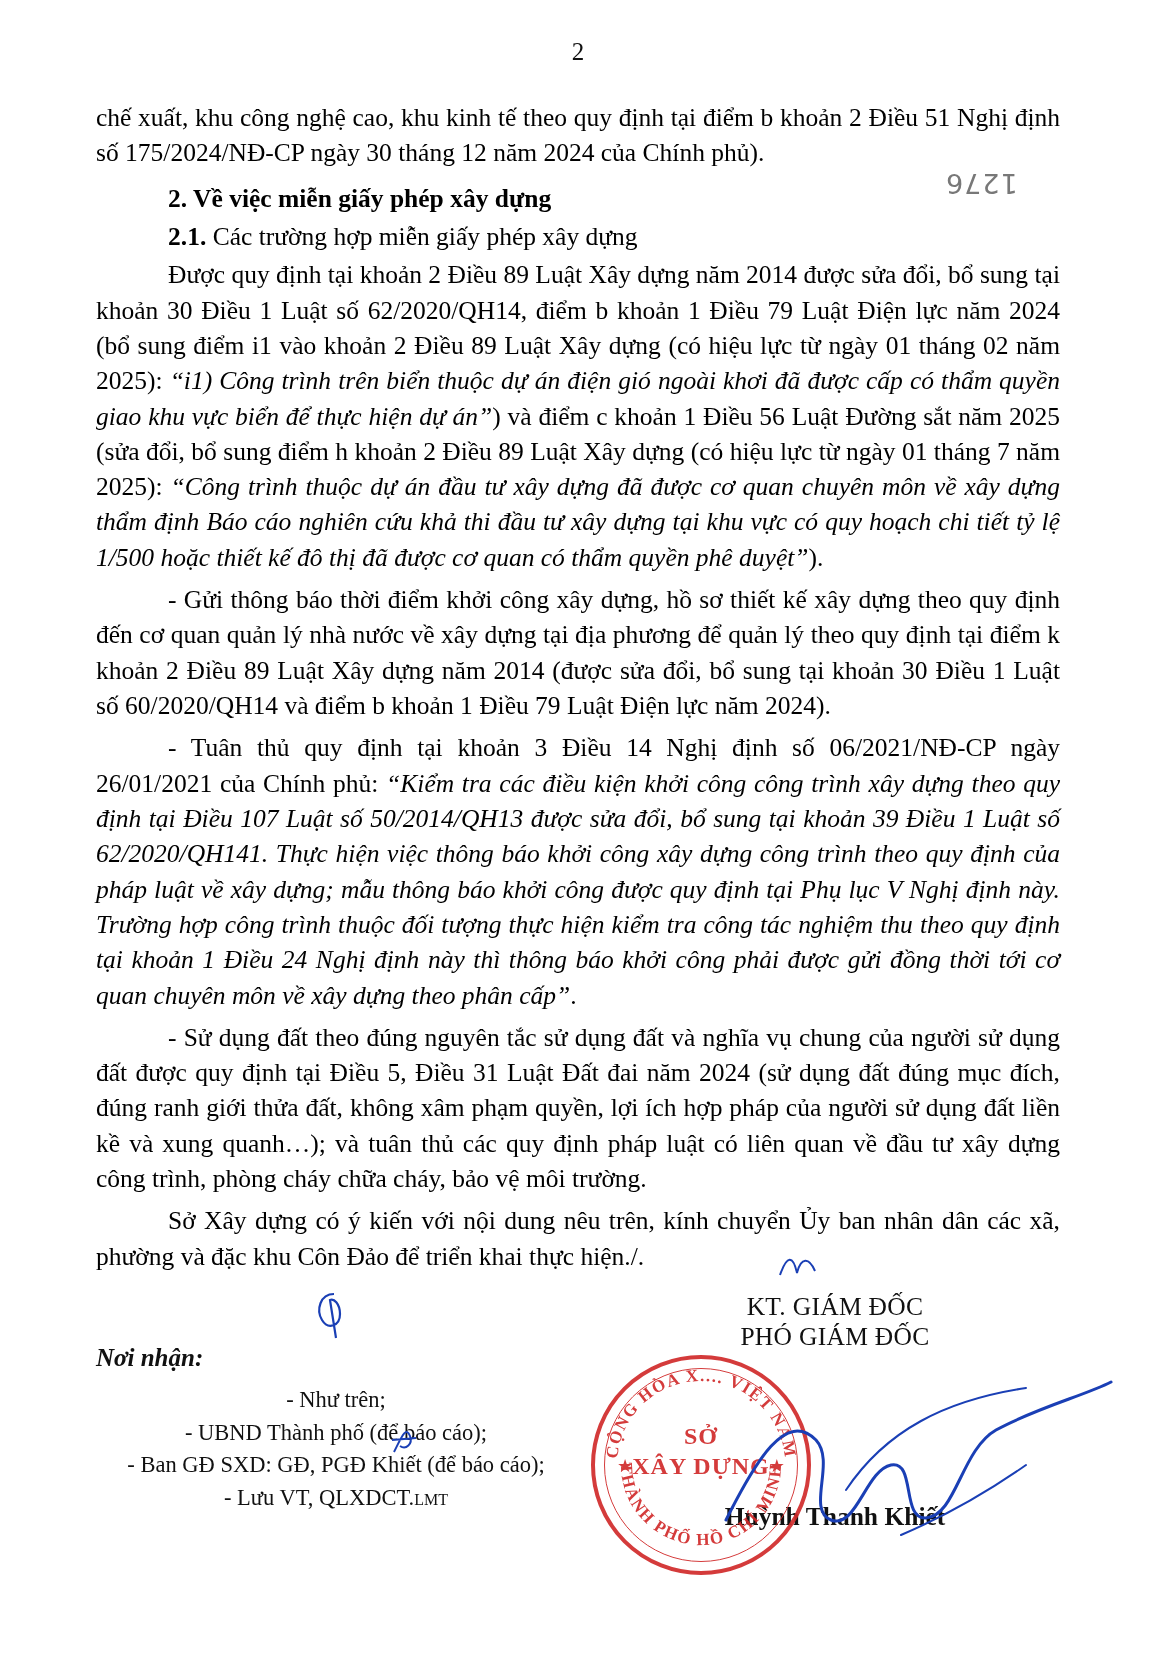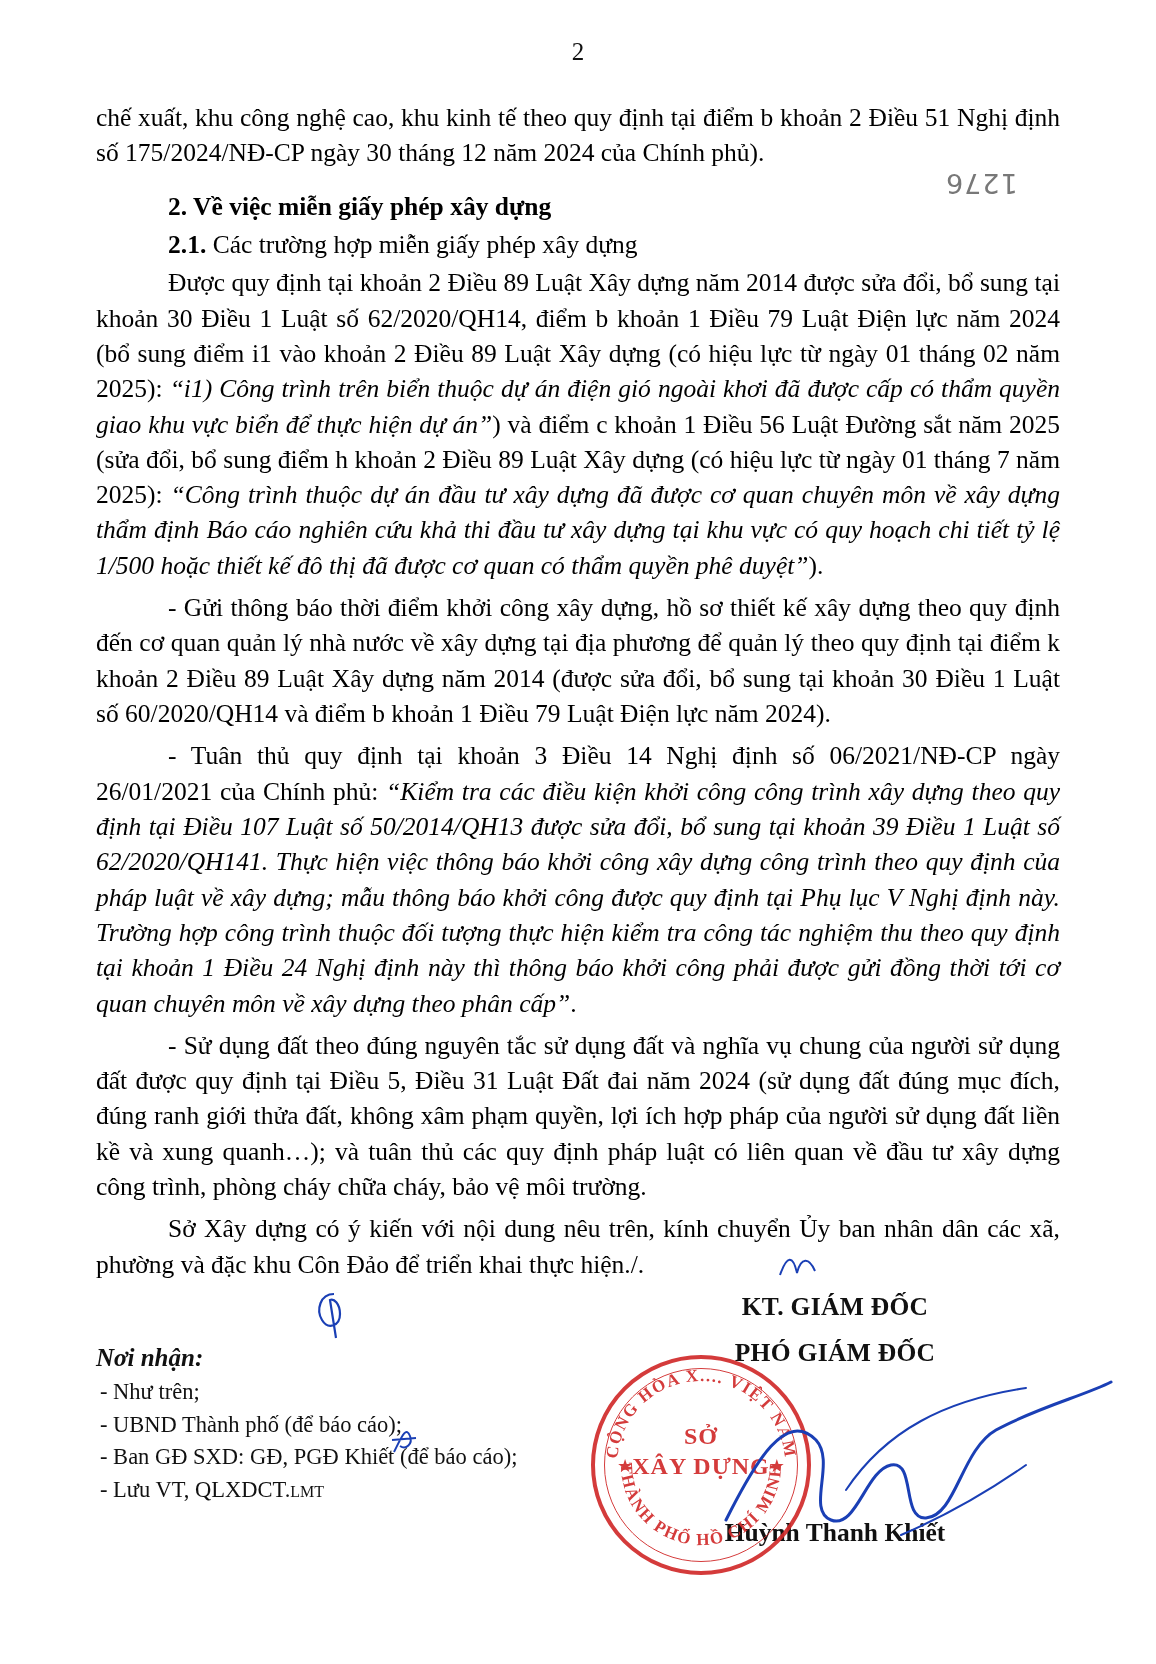--- a/index.html
+++ b/index.html
@@ -47,21 +47,21 @@
   }
   .bold {
     font-weight: bold;
   }
   .ital {
     font-style: italic;
   }
   .heading {
     font-weight: bold;
     text-indent: 72px;
-    margin-top: 18px;
+    margin-top: 10px;
     margin-bottom: 2px;
   }
   .sub-heading {
     text-indent: 72px;
     margin-top: 3px;
     margin-bottom: 3px;
   }
   .gap {
     margin-top: 7px;
   }
@@ -95,46 +95,47 @@
   }
   .recipients .title {
     font-style: italic;
     font-weight: bold;
     font-size: 25px;
     margin-bottom: 2px;
     margin-top: 44px;
   }
   .recipients ul {
     list-style: none;
-    margin: 4px;
+    margin: 12px;
     padding: 0;
+    text-align: center;
   }
   .recipients li {
     font-size: 22.5px;
     line-height: 1.45;
     color: #111;
   }
   .recipients li .small {
     font-size: 16px;
   }
   .signblock {
     position: absolute;
     right: 10px;
     top: -8px;
     width: 430px;
     text-align: center;
   }
   .signblock .line1,
   .signblock .line2 {
-    font-weight: bold;
+    font-weight: normal;
     font-size: 25.5px;
     letter-spacing: 0.3px;
   }
   .signblock .line2 {
-    margin-top: 16px;
+    margin-top: 0;
   }
   .signblock .name {
     font-weight: bold;
     font-size: 25.5px;
     margin-top: 150px;
   }
 
   
   .seal {
     position: absolute;

